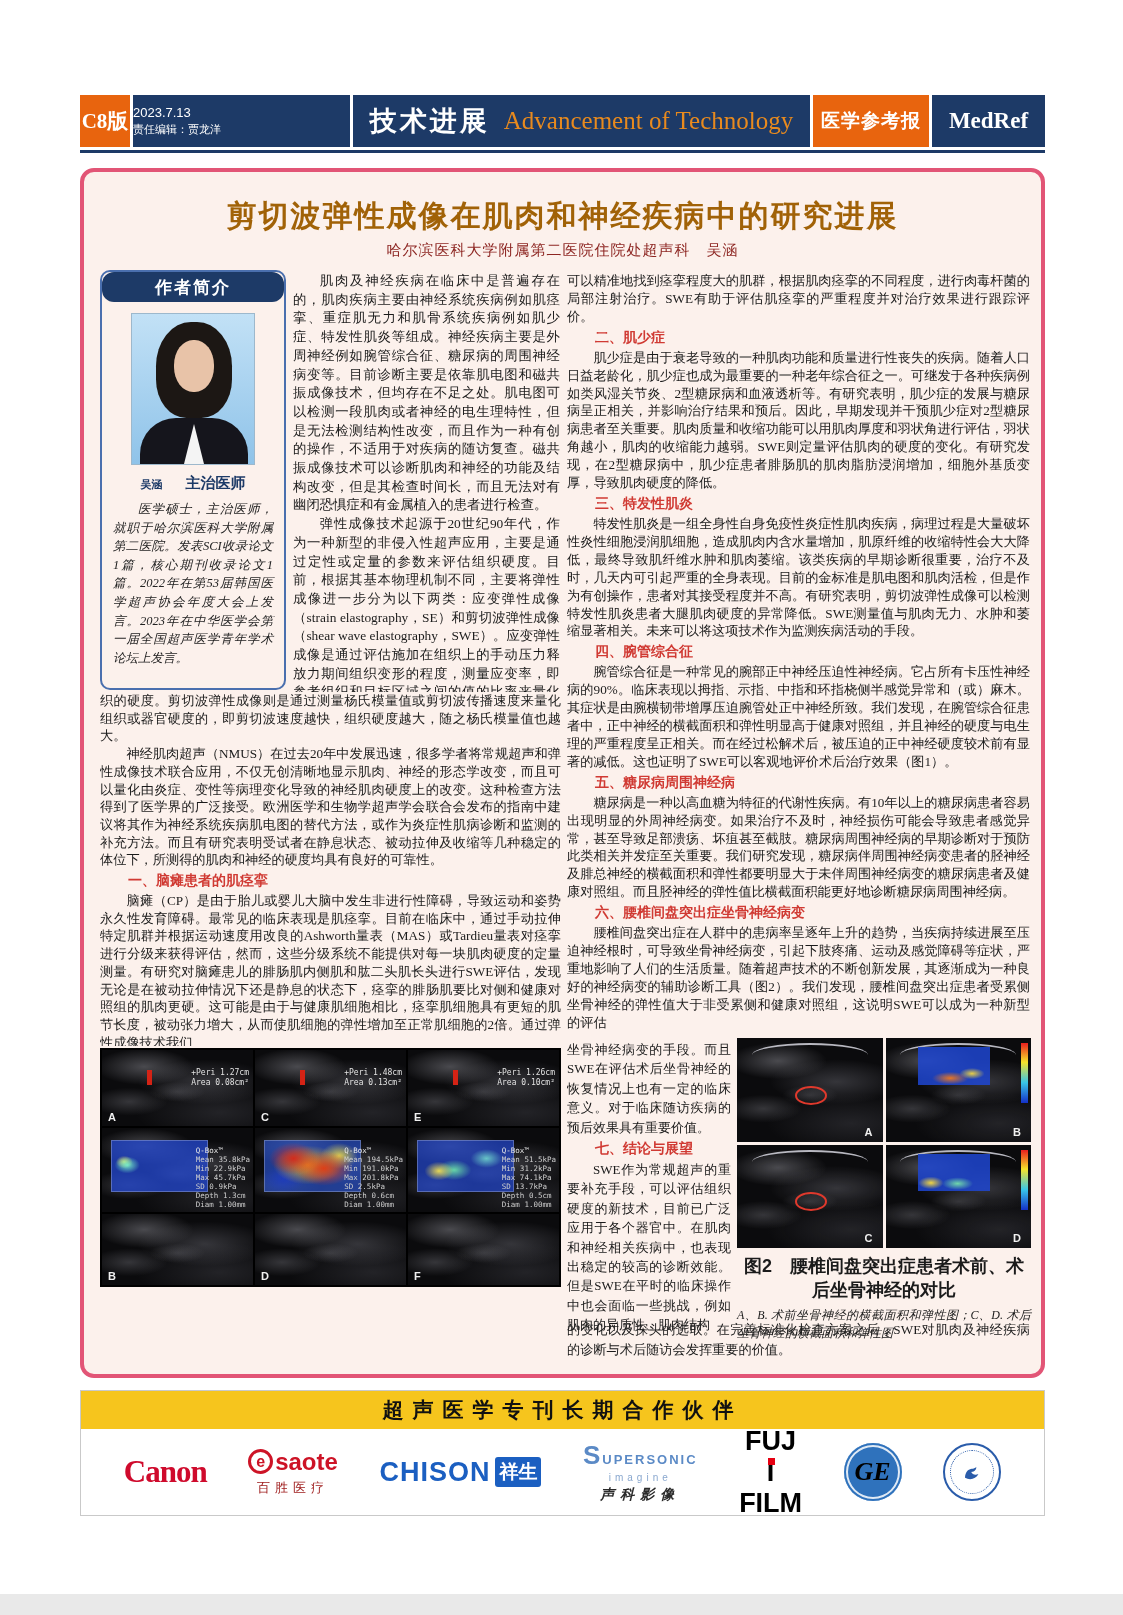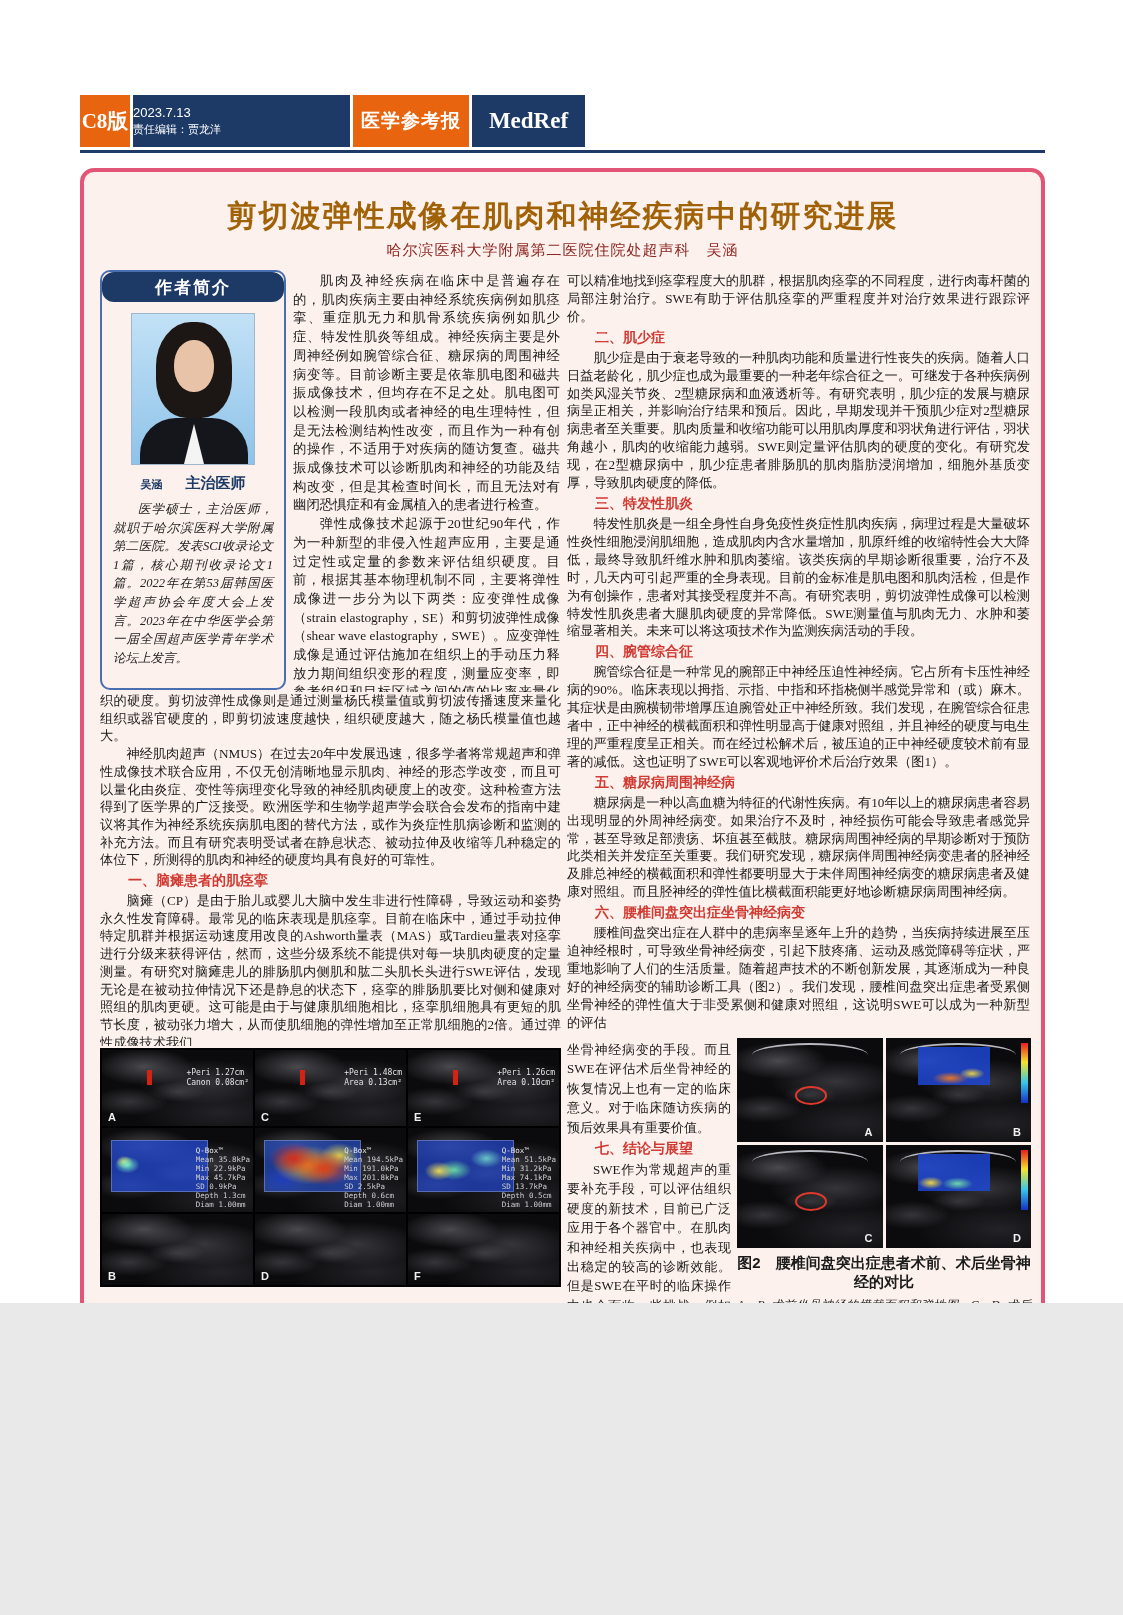--- a/index.html
+++ b/index.html
@@ -1,17 +1,17 @@
 <!DOCTYPE html>
 <html><head>
 <meta charset="utf-8">
 <style>
   * { margin:0; padding:0; box-sizing:border-box; }
   body { background:#e9e9e9; font-family:"Liberation Serif", serif; }
-  .page { position:relative; width:1123px; height:1303px; background:#ffffff; margin:0 auto; overflow:hidden; }
+  .page { position:relative; width:1123px; height:1594px; background:#ffffff; margin:0 auto; overflow:hidden; }
 
   
   .hdr { position:absolute; left:80px; top:95px; width:965px; height:52px; display:flex; gap:3px; }
   .hdr-seg { color:#fff; display:flex; align-items:center; justify-content:center; }
   .seg-edition { width:50px; background:#e8640e; font:bold 21px "Liberation Serif", serif; }
   .seg-date { width:217px; background:#1d3a67; flex-direction:column; align-items:flex-start; justify-content:center; }
   .seg-date .d1 { font:13px "Liberation Sans", sans-serif; }
   .seg-date .d2 { font:11px "Liberation Sans", sans-serif; margin-top:2px; }
   .seg-main { flex:1; background:#1d3a67; gap:14px; }
   .seg-main .cn { font:bold 27px "Liberation Sans", sans-serif; letter-spacing:3px; }
@@ -106,21 +106,21 @@
               rgba(30,70,210,.85); }
   .cbar { position:absolute; right:3px; top:5%; width:7px; height:58%;
           background:linear-gradient(#e81e1e,#f6e22a 32%,#39c6e8 66%,#1430c8); }
   .plab2 { position:absolute; right:10px; bottom:4px; color:#f0f0f0; font:bold 11px "Liberation Sans", sans-serif; }
 
   .figcap { position:absolute; color:#1b1b1b; }
   .figcap .ct { text-align:center; font:bold 13.5px "Liberation Sans", sans-serif; margin-bottom:4px; }
   .figcap .cb { font:italic 12.5px/20px "Liberation Serif", serif; text-align:justify; }
   .cap1 { left:100px; top:1292px; width:461px; }
   .cap2 { left:737px; top:1254px; width:294px; }
-  .cap2 .ct { font-size:15px; }
+  .cap2 .ct { font-size:18px; }
   .cap2 .cb { font-size:12px; line-height:18px; }
 
   
   .foot { position:absolute; left:80px; top:1390px; width:965px; height:126px; border:1px solid #c9c9c9; background:#fff; }
   .foot-band { height:38px; background:#f6c51d; display:flex; align-items:center; justify-content:center;
                font:bold 21px "Liberation Serif", serif; color:#111; letter-spacing:9px; }
   .logos { height:86px; display:flex; align-items:center; justify-content:space-around; padding:0 22px; }
   .lg { display:flex; flex-direction:column; align-items:center; justify-content:center; }
   .lg-canon { font:bold 31px "Liberation Serif", serif; color:#cf0a2c; letter-spacing:-1px; }
   .esa-row { display:flex; align-items:center; color:#cd1326; font:bold 24px "Liberation Sans", sans-serif; }
@@ -149,20 +149,24 @@
 <body>
 
 <div class="page">
 
   <div class="hdr">
     <div class="hdr-seg seg-edition">C8版</div>
     <div class="hdr-seg seg-date">
       <span class="d1">2023.7.13</span>
       <span class="d2">责任编辑：贾龙洋</span>
     </div>
+    <div class="hdr-seg seg-main">
+      <span class="cn">技术进展</span>
+      <span class="en">Advancement of Technology</span>
+    </div>
     <div class="hdr-seg seg-paper">医学参考报</div>
     <div class="hdr-seg seg-medref">MedRef</div>
   </div>
   <div class="hdr-rule"></div>
 
   <div class="frame"></div>
 
   <div class="title">剪切波弹性成像在肌肉和神经疾病中的研究进展</div>
   <div class="byline">哈尔滨医科大学附属第二医院住院处超声科　吴涵</div>
 
@@ -204,21 +208,21 @@
     <p>神经肌肉超声（NMUS）在过去20年中发展迅速，很多学者将常规超声和弹性成像技术联合应用，不仅无创清晰地显示肌肉、神经的形态学改变，而且可以量化由炎症、变性等病理变化导致的神经肌肉硬度上的改变。这种检查方法得到了医学界的广泛接受。欧洲医学和生物学超声学会联合会发布的指南中建议将其作为神经系统疾病肌电图的替代方法，或作为炎症性肌病诊断和监测的补充方法。而且有研究表明受试者在静息状态、被动拉伸及收缩等几种稳定的体位下，所测得的肌肉和神经的硬度均具有良好的可靠性。</p>
     <h3>一、脑瘫患者的肌痉挛</h3>
     <p>脑瘫（CP）是由于胎儿或婴儿大脑中发生非进行性障碍，导致运动和姿势永久性发育障碍。最常见的临床表现是肌痉挛。目前在临床中，通过手动拉伸特定肌群并根据运动速度用改良的Ashworth量表（MAS）或Tardieu量表对痉挛进行分级来获得评估，然而，这些分级系统不能提供对每一块肌肉硬度的定量测量。有研究对脑瘫患儿的腓肠肌内侧肌和肱二头肌长头进行SWE评估，发现无论是在被动拉伸情况下还是静息的状态下，痉挛的腓肠肌要比对侧和健康对照组的肌肉更硬。这可能是由于与健康肌细胞相比，痉挛肌细胞具有更短的肌节长度，被动张力增大，从而使肌细胞的弹性增加至正常肌细胞的2倍。通过弹性成像技术我们</p>
   </div>
 
   <div class="fig1">
     <div class="f1col">
       <div class="us f1a">
         <div class="mk"></div>
         <div class="meas">+Peri 1.27cm
-Canon 0.08cm²</div>
+Area 0.08cm²</div>
         <div class="plab">A</div>
       </div>
       <div class="us f1b">
         <div class="elasto"></div>
         <div class="qbox"><span class="qt">Q-Box™</span>
           <span>Mean 35.8kPa
 Min 22.9kPa
 Max 45.7kPa
 SD 0.9kPa
 Depth 1.3cm

